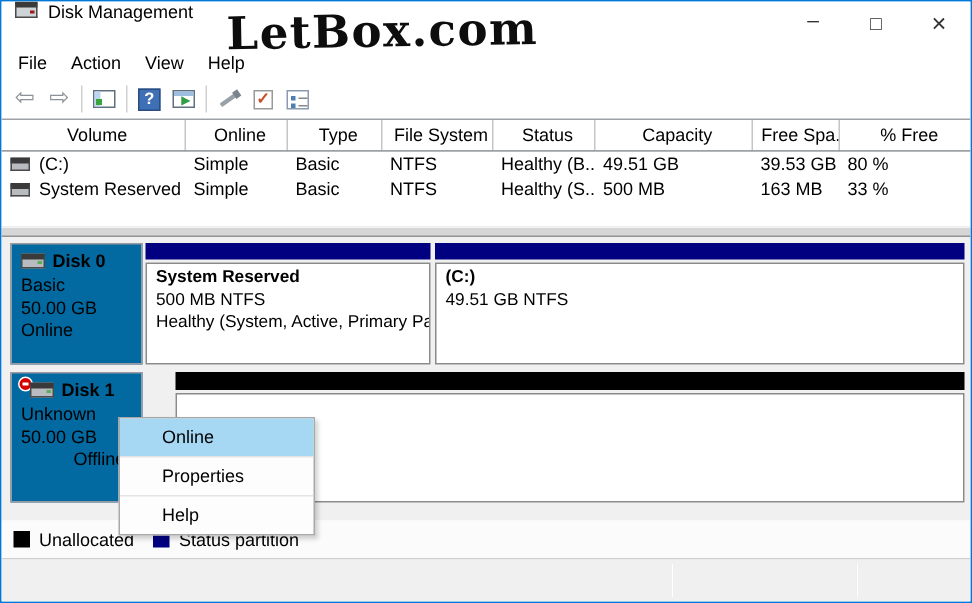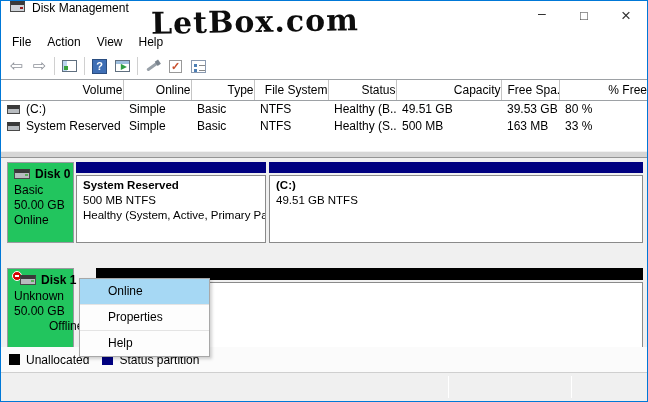--- a/index.html
+++ b/index.html
@@ -52,38 +52,38 @@
   .list-box { width:15px; height:13px; border:1px solid #8a9ab0; background:#fff; position:relative; }
   .list-box::before { content:""; position:absolute; left:2px; top:3px; width:3px; height:3px;
                       background:#4d7fb5; box-shadow:0 5px 0 #4d7fb5; }
   .list-box::after  { content:""; position:absolute; left:7px; top:4px; width:6px; height:1px;
                       background:#888; box-shadow:0 5px 0 #888; }
 
   
   .voltable { position:absolute; top:78px; left:0; width:646px; height:72px; background:#fff;
               border-top:1px solid #9da1a5; }
   .voltable table { border-collapse:collapse; width:100%; font-size:12px; table-layout:fixed; }
-  .voltable th { height:20px; font-weight:normal; text-align:right; padding:0 0 0 6px;
+  .voltable th { height:20px; font-weight:normal; text-align:center; padding:0 0 0 6px;
                  border-bottom:1px solid #9da1a5; border-right:1px solid #c5c5c5;
                  white-space:nowrap; overflow:hidden;margin-left:15px; }
   .voltable th:last-child { border-right:none; }
   .voltable td { height:17px; padding:0 0 0 6px; white-space:nowrap; overflow:hidden; }
   .c0{width:122px}.c1{width:68px}.c2{width:63px}.c3{width:74px}.c4{width:68px}.c5{width:105px}.c6{width:58px}.c7{width:auto}
   .vol-icon { display:inline-block; width:13px; height:9px; background:#b8bcc0; border:1px solid #4a4a4a;
               border-top:4px solid #3a3a3a; margin-right:6px; vertical-align:-1px; }
 
   .splitter { position:absolute; top:150px; left:0; width:646px; height:7px; background:#d6d6d6;
               border-top:1px solid #f2f2f2; border-bottom:1px solid #949494; }
 
   
   .graph { position:absolute; top:157px; left:0; width:646px; height:189px; background:#f0f0f0; }
   .disk-row { position:absolute; left:6px; right:4px; display:flex; }
   .row-d0 { top:4px; height:81px; }
-  .row-d1 { top:110px; height:87px;gap:20px; }
-  .disk-label { width:67px; background:#22c55e; border:1px solid #9a9aa0; padding:4px 4px 0 6px;
+  .row-d1 { top:90px; height:87px;gap:20px; }
+  .disk-label { width:88px; background:#0369a1; border:1px solid #9a9aa0; padding:4px 4px 0 6px;
                 font-size:12px; line-height:15px; }
   .dname { font-weight:bold; margin-bottom:1px; white-space:nowrap; }
   .disk-icon { display:inline-block; width:16px; height:10px; background:#b8bcc0; border:1px solid #4a4a4a;
                border-top:4px solid #3a3a3a; margin-right:5px; vertical-align:-1px; position:relative; }
   .disk-icon::after { content:""; position:absolute; right:1px; top:1px; width:3px; height:2px; background:#5ab05a; }
   .d1wrap { position:relative; display:inline-block; margin-left:6px; }
   .offline-badge { position:absolute; left:-8px; top:-2px; width:10px; height:10px; border-radius:50%;
                    background:#d40000; border:1px solid #fff; }
   .offline-badge::after { content:""; position:absolute; left:2px; top:3px; width:4px; height:2px; background:#fff; }
   .status-line { white-space:nowrap;margin-left:35px; }

